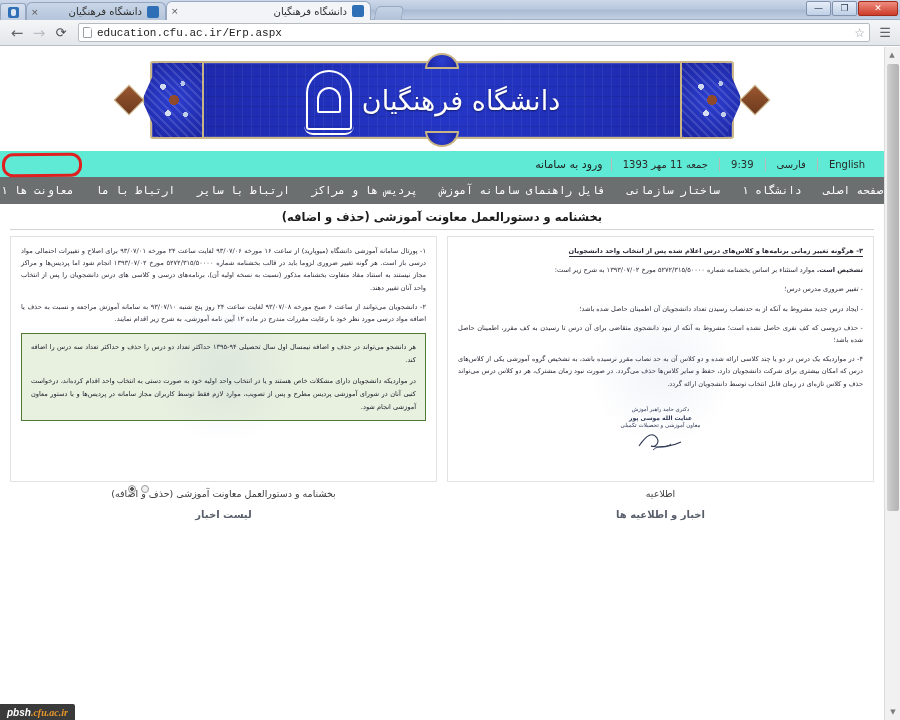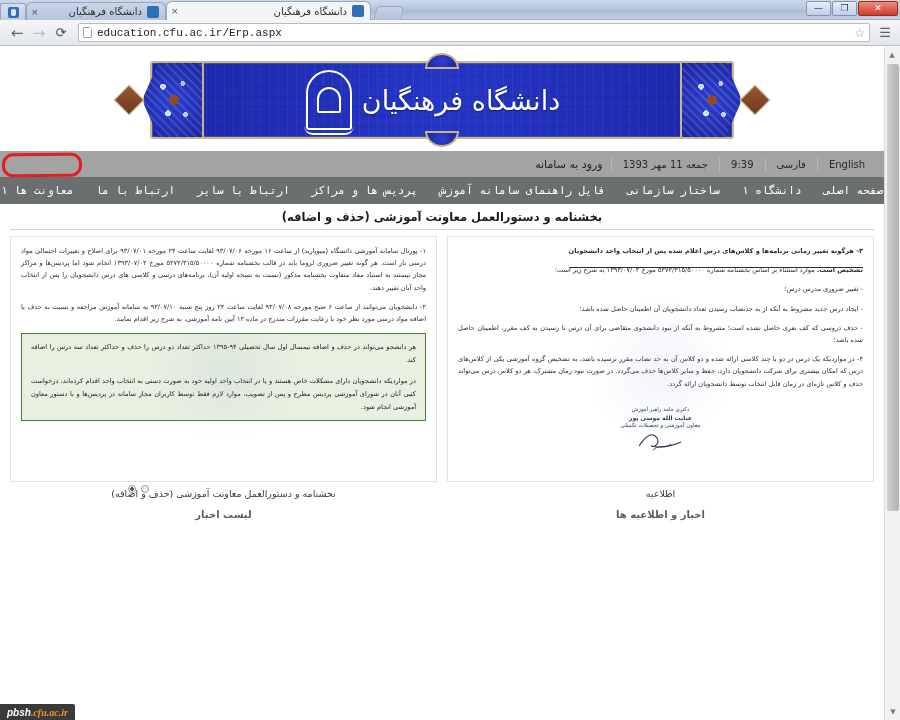--- a/index.html
+++ b/index.html
@@ -305,21 +305,21 @@
     border-radius: 0 0 10px 10px;
   }
 
   
   .utilbar {
     height: 26px;
     display: flex; align-items: center;
     direction: rtl;
     padding: 0 8px;
     position: relative;
-    background: #a3a3a3;
+    background: #5eead4;
   }
   .utilbar .items { display: flex; align-items: center; direction: ltr; }
   .util-item {
     font-size: 10px;
     color: #2a2a2a;
     padding: 0 11px;
     font-family: "DejaVu Sans", sans-serif;
     white-space: nowrap;
   }
   .util-sep {
@@ -398,21 +398,21 @@
   }
   .doc p {
     margin: 0 0 7px;
     font-size: 6.6px;
     line-height: 1.85;
     color: #2b2b38;
     text-align: justify;
     font-family: "DejaVu Sans", sans-serif;
   }
   .doc p.lead b { font-weight: bold; }
-  .doc p .ul { border-bottom: 1px solid #2b2b38; padding-bottom: 12px; }
+  .doc p .ul { border-bottom: 1px solid #2b2b38; padding-bottom: 1px; }
   .highlight {
     background: #e8f0e0;
     border: 1.5px solid #4f7a35;
     padding: 7px 9px;
     margin-top: 8px;
   }
   .highlight p {
     margin: 0 0 8px;
     font-size: 6.6px;
     line-height: 1.95;

